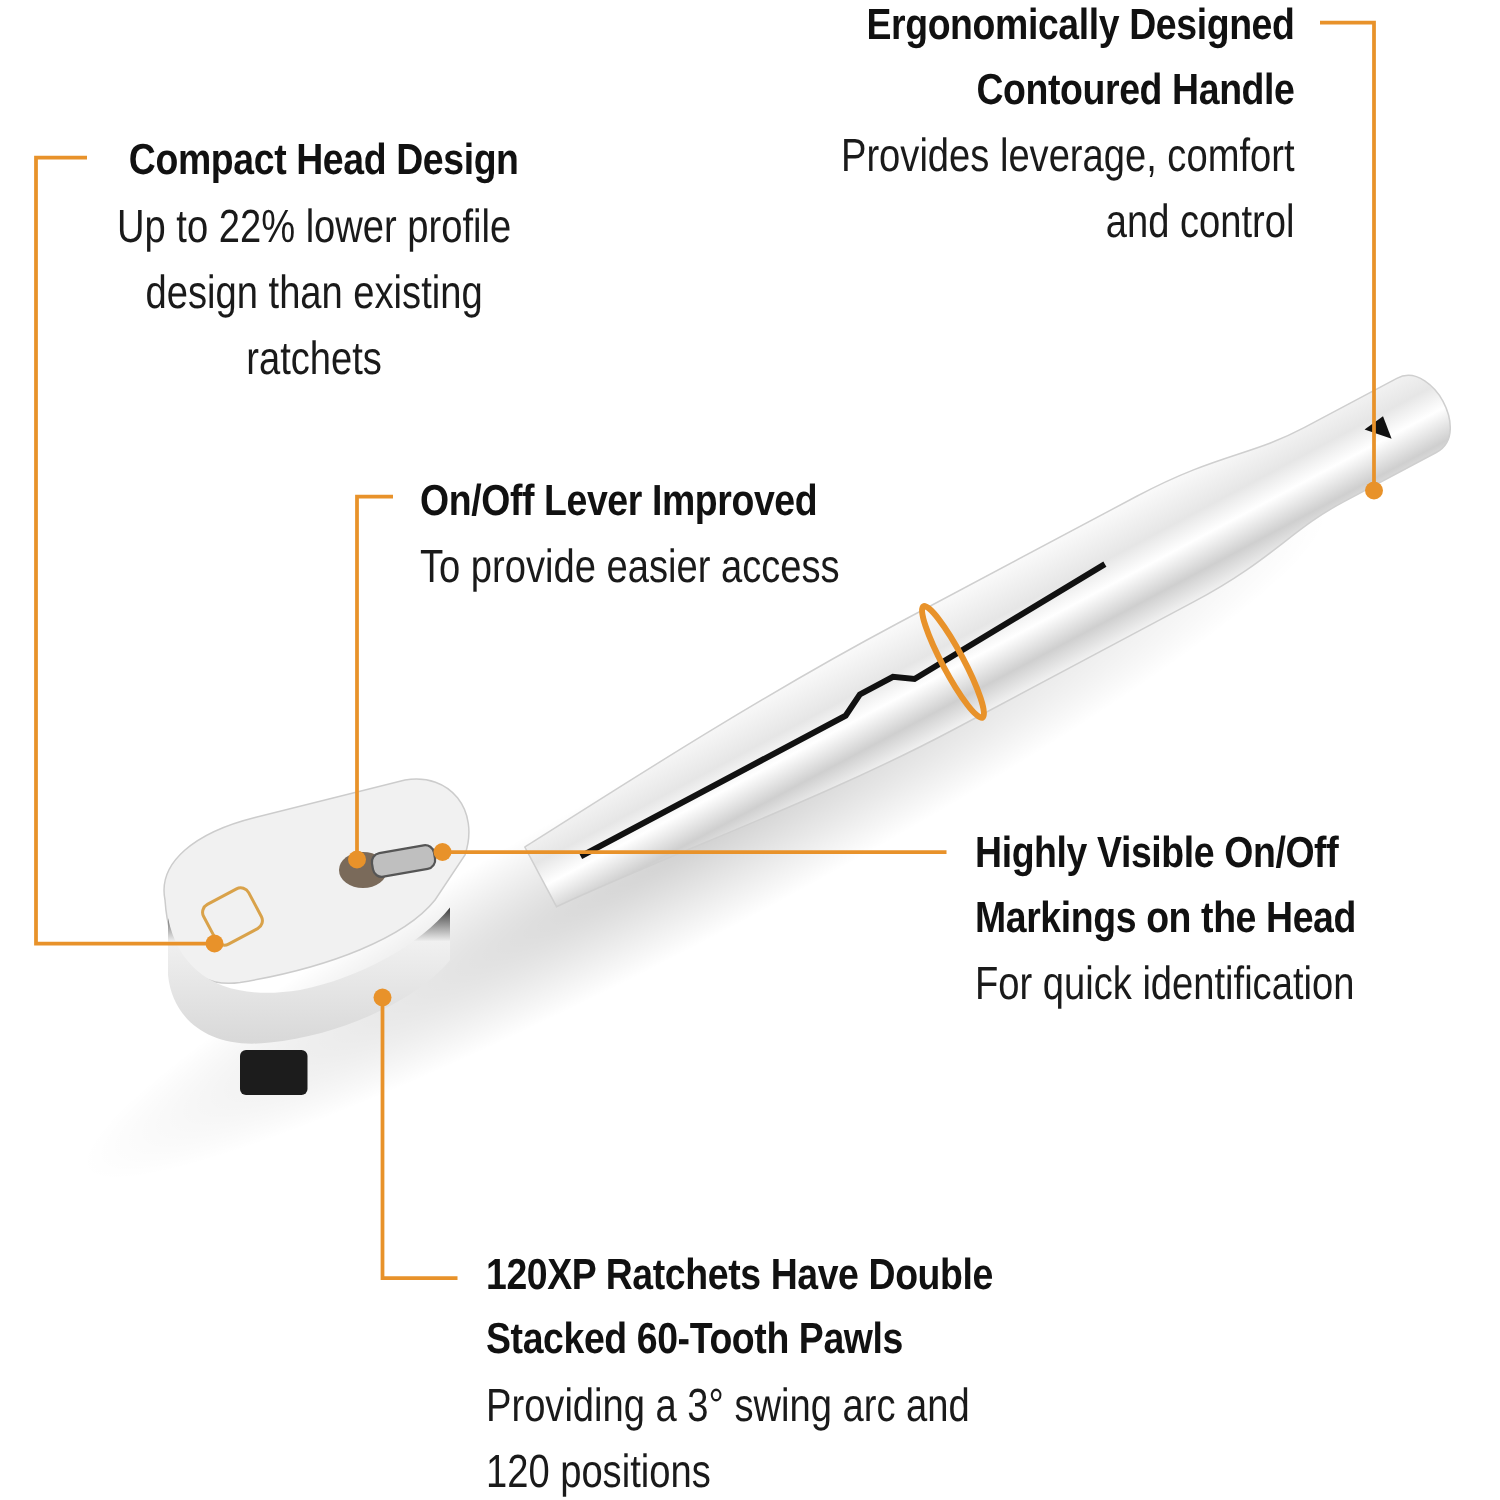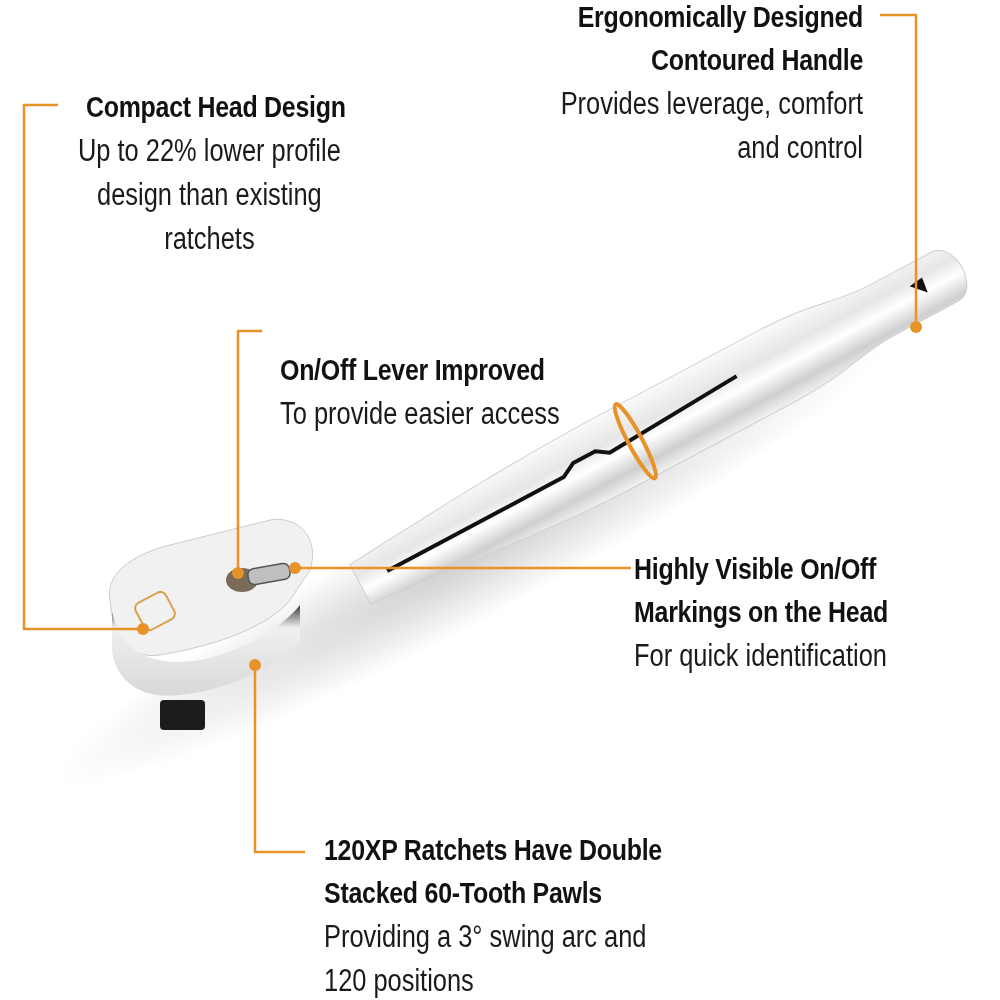--- a/index.html
+++ b/index.html
@@ -86,26 +86,26 @@
   <span class="desc block">and control</span>
 </div>
 
 <div class="callout" style="left:78px; top:86px;text-align:center;">
   <span class="title block">Compact Head Design</span>
   <span class="desc block">Up to 22% lower profile</span>
   <span class="desc block">design than existing</span>
   <span class="desc block">ratchets</span>
 </div>
 
-<div class="callout" style="left:280px; top:313px;margin-top:36px;">
+<div class="callout" style="left:280px; top:313px;">
   <span class="title block">On/Off Lever Improved</span>
   <span class="desc block">To provide easier access</span>
 </div>
 
-<div class="callout" style="left:634px; top:548px;">
+<div class="callout" style="left:650px; top:548px;">
   <span class="title block">Highly Visible On/Off</span>
   <span class="title block">Markings on the Head</span>
   <span class="desc block">For quick identification</span>
 </div>
 
 <div class="callout" style="left:324px; top:829px;">
   <span class="title block">120XP Ratchets Have Double</span>
   <span class="title block">Stacked 60-Tooth Pawls</span>
   <span class="desc block">Providing a 3° swing arc and</span>
   <span class="desc block">120 positions</span>

